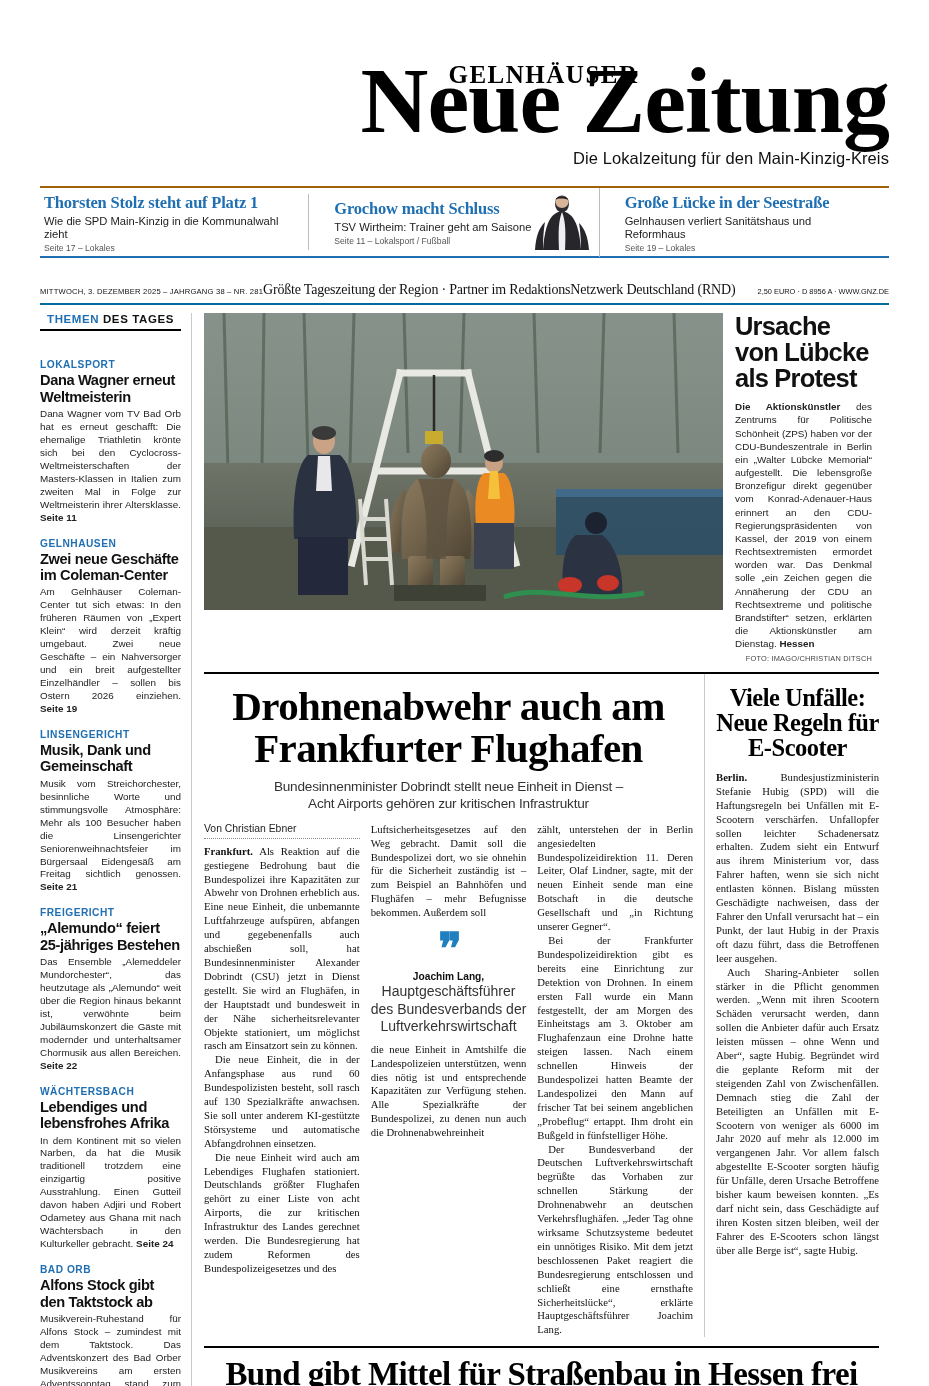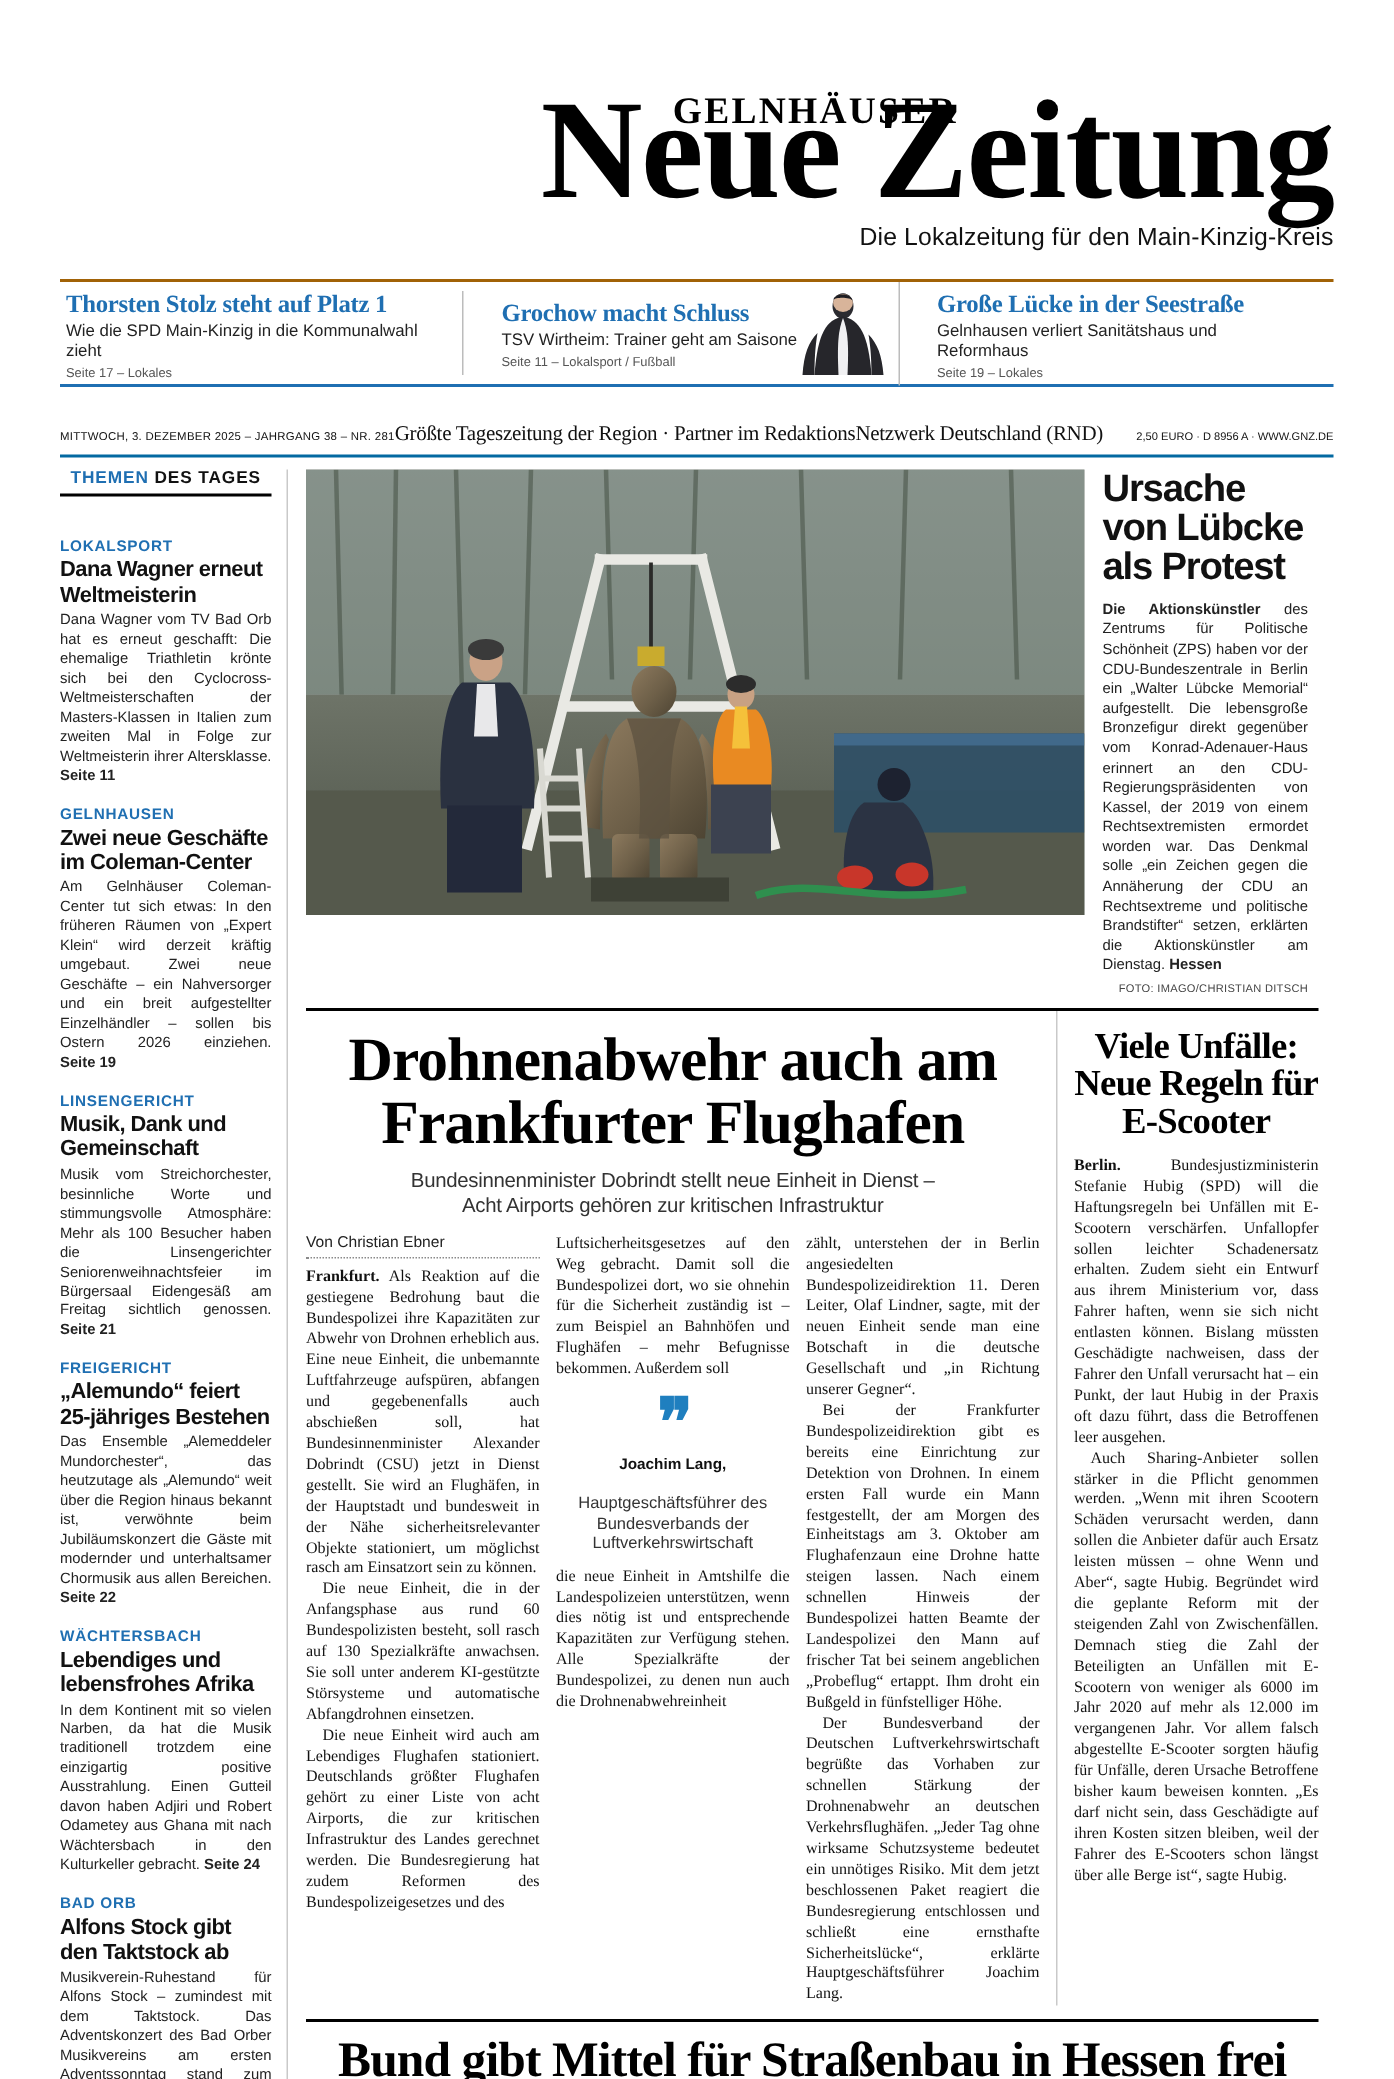--- a/index.html
+++ b/index.html
@@ -147,21 +147,21 @@
   .artxt p { margin:0; text-indent:11px; }
   .artxt p.first { text-indent:0; }
   .artxt b { font-weight:bold; }
 
   
   .pullquote { text-align:center; padding:16px 0 8px; }
   .pq-mark { color:#1f7fbf; font-size:44px; font-weight:bold; line-height:0.6;
              font-family:"Liberation Sans", sans-serif; letter-spacing:-3px; }
   .pq-text { font-size:15.5px; line-height:1.24; color:#333; margin-top:10px; letter-spacing:-0.3px; }
   .pq-name { font-size:10.2px; font-weight:bold; color:#111; margin-top:9px; }
-  .pq-role { font-size:11px; color:#333; line-height:1.22; margin-top:14px; }
+  .pq-role { font-size:14px; color:#333; line-height:1.22; margin-top:1px; }
 
   
   .side-headline {
     font-family:"Liberation Serif", serif; font-weight:bold;
     font-size:24.5px; line-height:1.04; text-align:center;
     color:#000; letter-spacing:-0.5px; margin:11px 0 10px;
   }
 
   
   .bottom { margin-top:9px; border-top:2px solid #000; padding-top:9px; }

